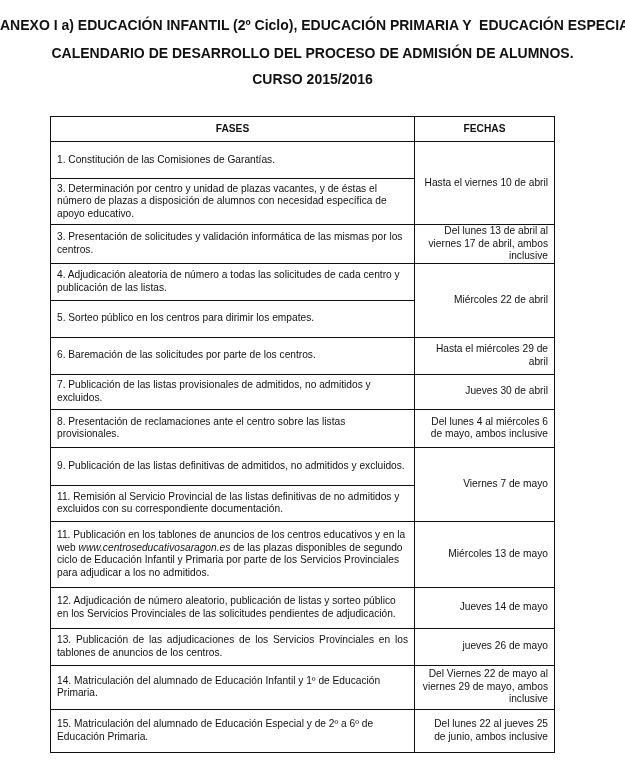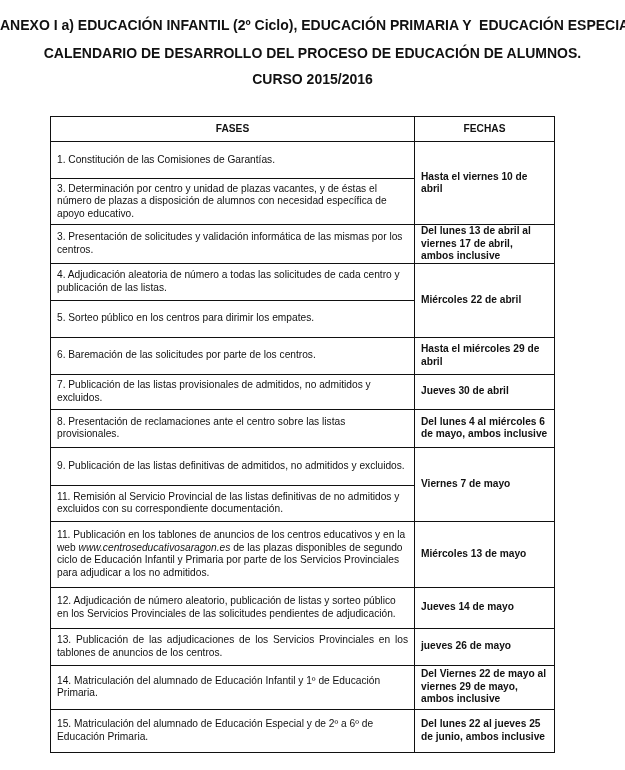--- a/index.html
+++ b/index.html
@@ -16,28 +16,28 @@
     position: absolute; left: 50px; top: 116px;
     border-collapse: collapse; table-layout: fixed;
     width: 504px;
   }
   table.cal td, table.cal th {
     border: 1.3px solid #111; font-size: 10.2px; line-height: 12.5px;
     padding: 0 6px; vertical-align: middle;
   }
   table.cal th { font-weight: bold; text-align: center; height: 24px; }
   td.fase { text-align: left; padding-left: 7px; white-space: pre-line; }
-  td.fecha { text-align: left; padding: 0 2px; font-weight: bold; }
+  td.fecha { text-align: right; padding: 0 2px; }
   .link { font-style: italic; }
 </style>
 </head>
 <body>
 
 <div class="title" style="top:17px;">ANEXO I a) EDUCACIÓN INFANTIL (2º Ciclo), EDUCACIÓN PRIMARIA Y  EDUCACIÓN ESPECIAL</div>
-<div class="title" style="top:45px;">CALENDARIO DE DESARROLLO DEL PROCESO DE EDUCACIÓN DE ALUMNOS.</div>
+<div class="title" style="top:45px;">CALENDARIO DE DESARROLLO DEL PROCESO DE ADMISIÓN DE ALUMNOS.</div>
 <div class="title" style="top:71px;">CURSO 2015/2016</div>
 
 <table class="cal">
   <colgroup>
     <col style="width:364px">
     <col style="width:140px">
   </colgroup>
   <tbody>
       <tr>
     <th>FASES</th>

